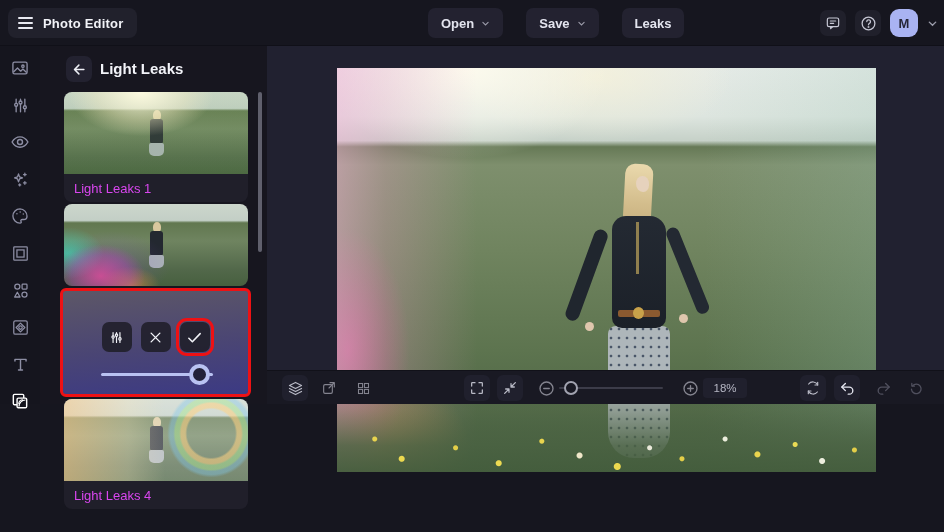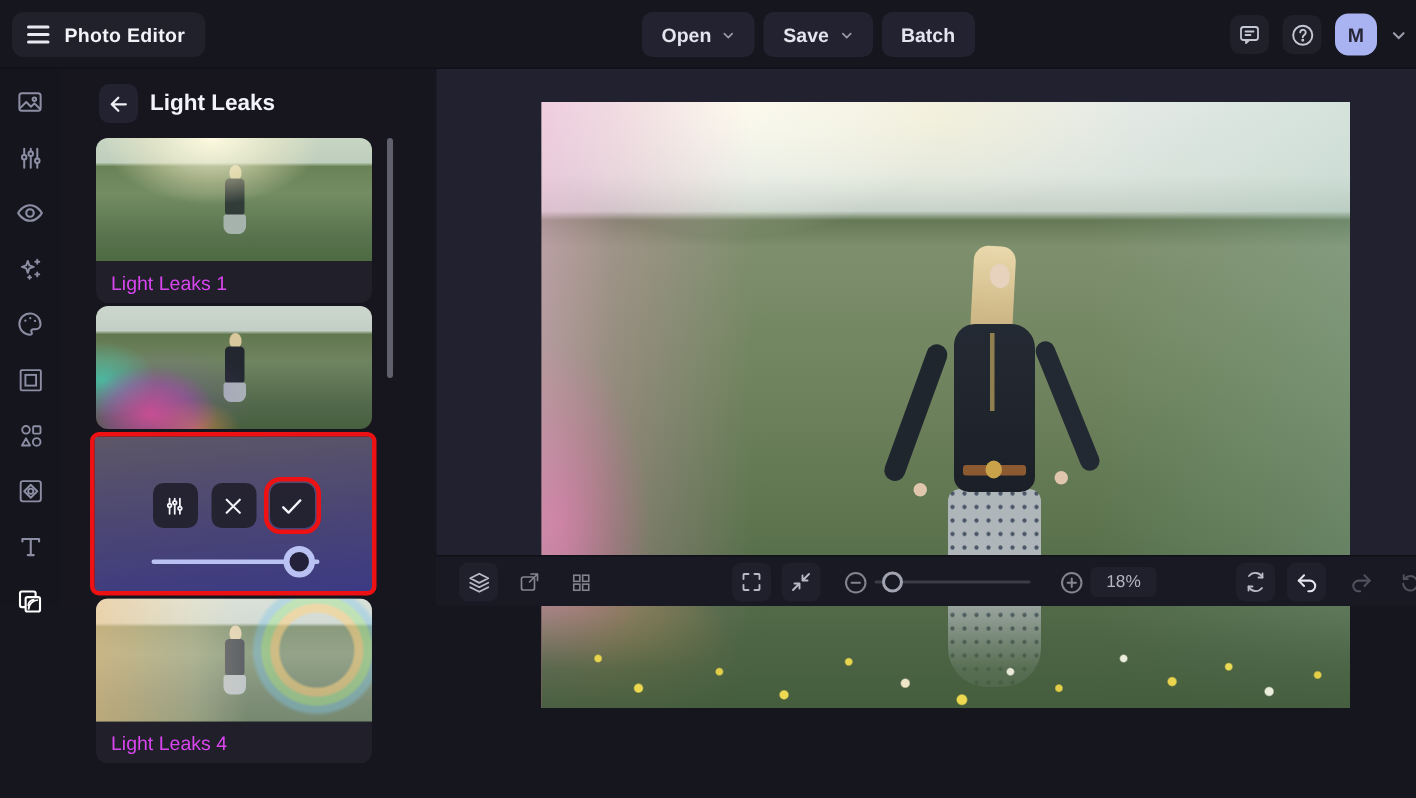--- a/index.html
+++ b/index.html
@@ -8,21 +8,21 @@
   .stage { position:relative; width:944px; height:404px; }
 
   
   .topbar { position:absolute; left:0; top:0; right:0; height:46px; background:#16161f;
     border-bottom:1px solid #101018; z-index:5; }
   .brand { position:absolute; left:8px; top:8px; height:30px; background:#21212c; border-radius:8px;
     display:flex; align-items:center; gap:10px; padding:0 14px 0 10px; cursor:pointer; }
   .burger { display:flex; flex-direction:column; gap:3px; }
   .burger i { display:block; width:15px; height:2px; background:#e8e9f1; border-radius:1px; }
   .brand-label { color:#f2f3f8; font-size:13px; font-weight:700; letter-spacing:.2px; }
-  .topbar-center { position:absolute; left:428px; top:8px; display:flex; gap:6px; }
+  .topbar-center { position:absolute; left:428px; top:8px; display:flex; gap:23px; }
   .tb-btn { height:30px; background:#232230; border:none; border-radius:7px; color:#e3e4ee;
     font-size:13px; font-weight:600; padding:0 13px; display:flex; align-items:center; gap:7px;
     font-family:inherit; cursor:pointer; }
   .chev { width:9px; height:9px; flex:0 0 auto; }
   .topbar-right { position:absolute; right:6px; top:9px; display:flex; align-items:center; gap:9px; }
   .sq-btn { width:26px; height:26px; border-radius:7px; background:#20202b; border:none;
     display:flex; align-items:center; justify-content:center; color:#c6c7d4; cursor:pointer; }
   .avatar { width:28px; height:28px; border-radius:9px; background:#a9b3f2; color:#262637;
     font-weight:700; font-size:13px; display:flex; align-items:center; justify-content:center; cursor:pointer; }
   .av-chev { color:#9b9caa; }
@@ -74,21 +74,21 @@
     color:#f2f3f8; display:flex; align-items:center; justify-content:center; cursor:pointer; }
   .ctrl-apply { outline:3px solid #ee1114; outline-offset:1px; }
   .int-slider { position:absolute; left:38px; top:73px; width:112px; height:21px; cursor:pointer; }
   .int-track { position:absolute; left:0; right:0; top:9px; height:3px; background:#b9c2f2; border-radius:2px; }
   .int-thumb { position:absolute; top:0; width:21px; height:21px; margin-left:-11px; border-radius:50%;
     background:#23223a; border:4px solid #b9c2f2; }
   .scrollbar { position:absolute; right:5px; top:46px; width:4px; height:160px; background:#60606d;
     border-radius:2px; cursor:pointer; }
 
   
-  .canvas { position:absolute; left:267px; top:46px; right:0; bottom:0; background:#212130;margin-left:24px; }
+  .canvas { position:absolute; left:267px; top:46px; right:0; bottom:0; background:#212130; }
   .photo { position:absolute; left:70px; top:22px; width:539px; height:404px; overflow:hidden; cursor:default;
     background-image:
       linear-gradient(90deg, rgba(246,175,215,.5) 0%, rgba(243,160,205,.28) 9%, rgba(240,160,200,0) 26%),
       radial-gradient(ellipse 16% 42% at 2% 70%, rgba(255,80,175,.5), transparent 72%),
       radial-gradient(ellipse 22% 26% at 8% 94%, rgba(255,170,60,.55), transparent 75%),
       radial-gradient(ellipse 38% 32% at 24% 0%, rgba(255,252,238,.9), transparent 70%),
       radial-gradient(ellipse 34% 22% at 48% 2%, rgba(252,244,214,.6), transparent 75%),
       linear-gradient(270deg, rgba(150,195,180,.22), transparent 32%),
       linear-gradient(180deg,#e6ebe7 0%,#dde5df 12%,#c6d1c8 18%,#667956 19.5%,#7e8f6d 24%,#70845f 45%,#5d744f 70%,#4b6343 90%,#455e3e 100%); }
   .woman { position:absolute; left:251px; top:96px; width:100px; height:310px; }
@@ -167,21 +167,21 @@
             <path d="M5 9l7 7 7-7"></path>
           </svg>
       </button>
       <button class="tb-btn">
         <span>Save</span>
         <svg class="chev" viewBox="0 0 24 24" fill="none" stroke="#9a9aa8" stroke-width="3" stroke-linecap="round">
             <path d="M5 9l7 7 7-7"></path>
           </svg>
       </button>
       <button class="tb-btn">
-        <span>Batch</span>
+        <span>Leaks</span>
       </button>
     </div>
     <div class="topbar-right">
       <button class="sq-btn">
         <svg width="16" height="16" viewBox="0 0 24 24" fill="none" stroke="currentColor" stroke-width="1.8" stroke-linecap="round" stroke-linejoin="round">
             <rect x="3.5" y="4.5" width="17" height="13" rx="2.5"></rect>
             <path d="M8 9h8M8 12.5h5"></path>
             <path d="M8.5 17.5v3l3.2-3"></path>
           </svg>
       </button>

